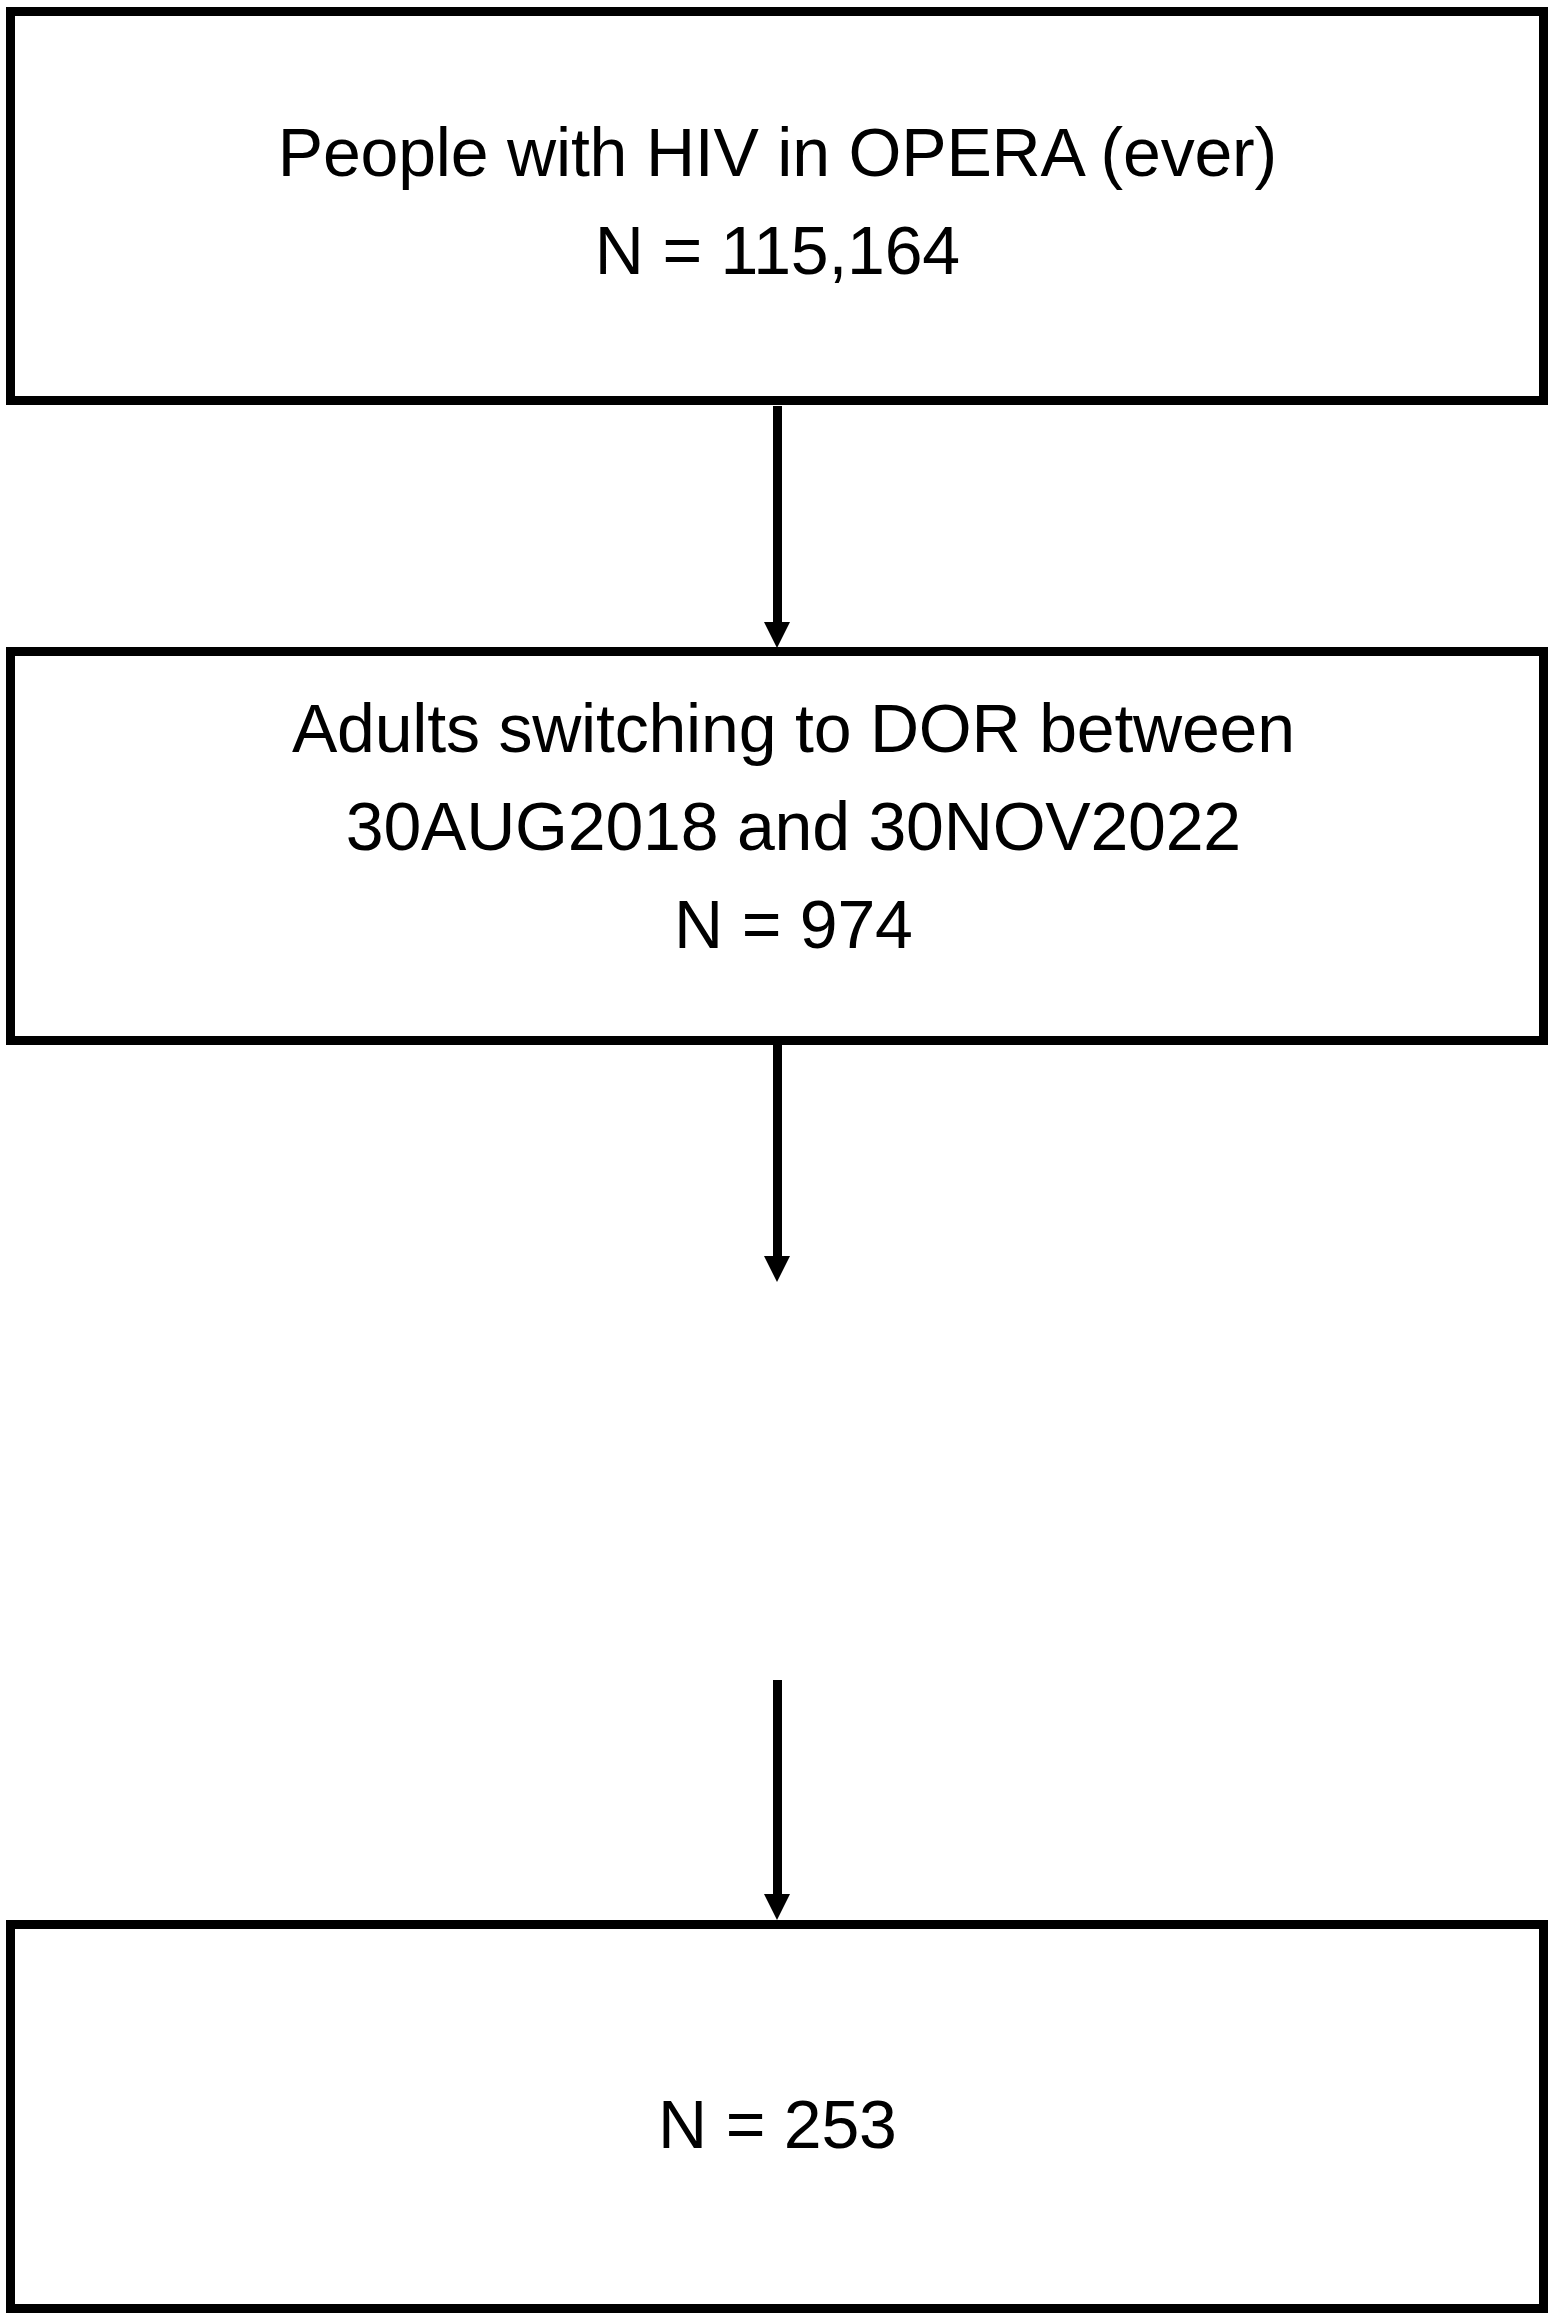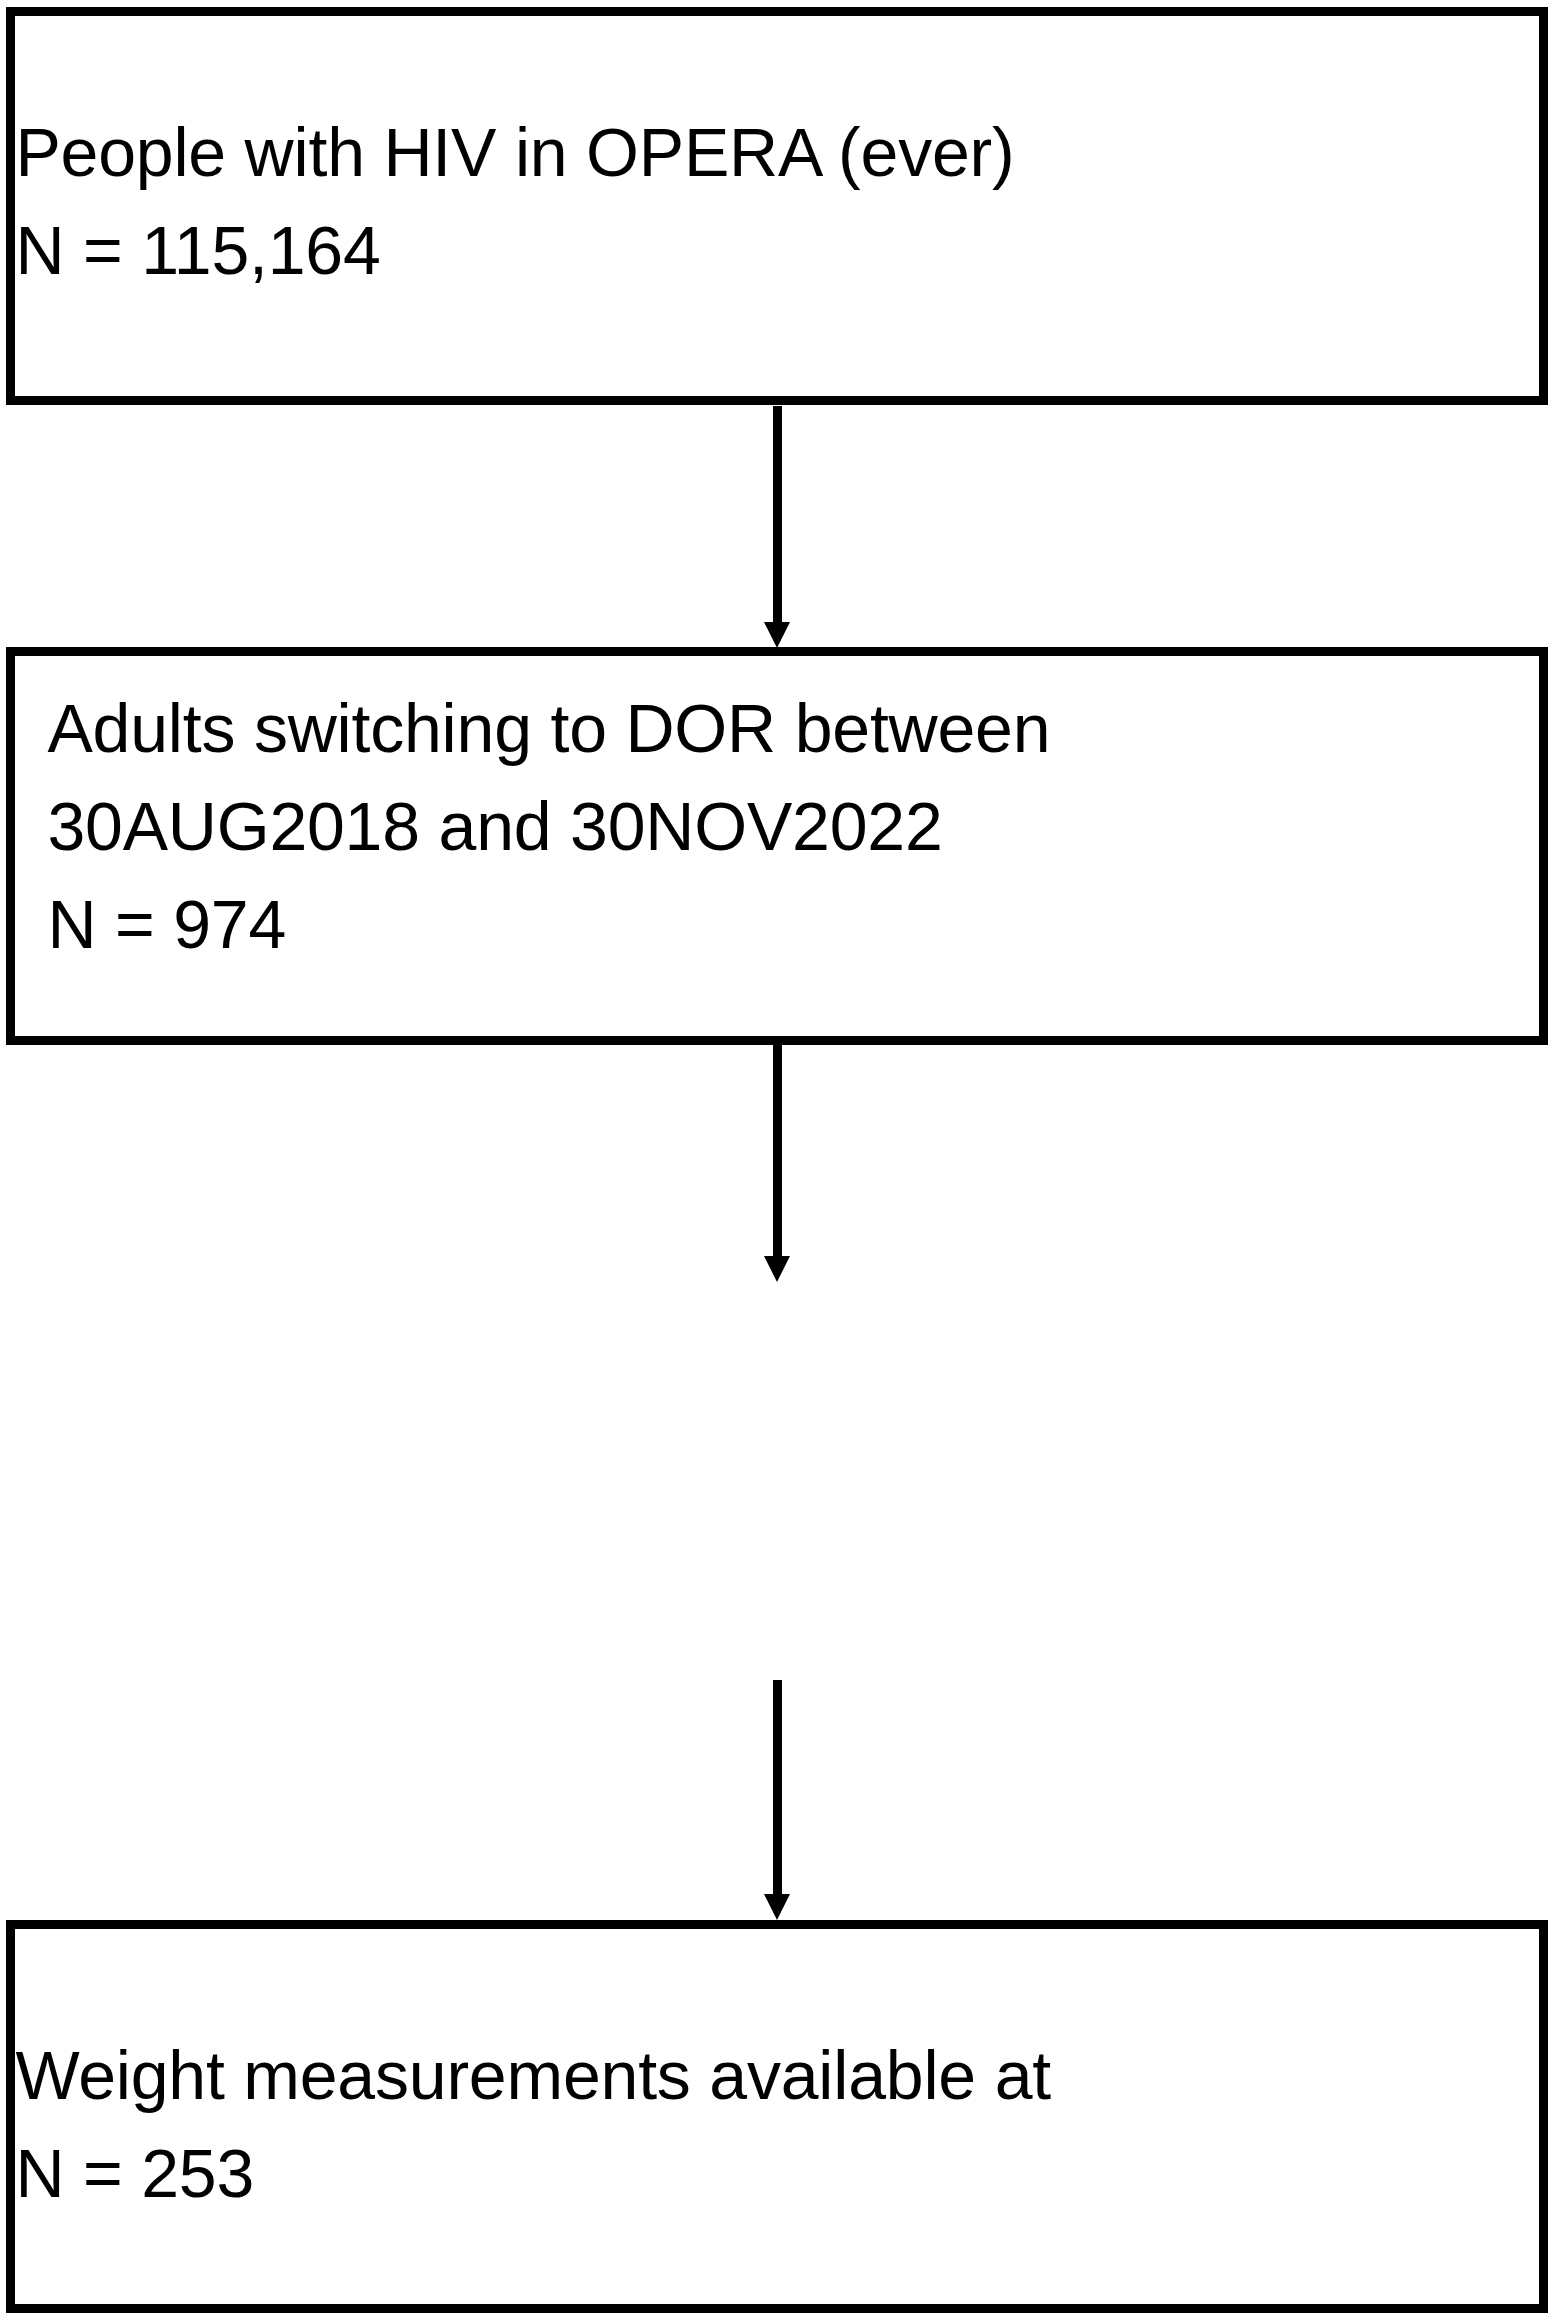--- a/index.html
+++ b/index.html
@@ -31,21 +31,21 @@
     justify-content: center;
     color: #000000;
   }
   .box-1 { top: 7.3px;    height: 398px; }
   .box-2 { top: 647px;  height: 398px; padding-left: 32px; }
   .box-3 { top: 1282px; height: 399px; }
   .box-4 { top: 1920px; height: 393px; }
 
   .box-lines {
     width: 100%;
-    text-align: left;
+    text-align: center;
     line-height: 98px;
     font-size: 68px;
     font-weight: 400;
     letter-spacing: -0.2px;
   }
   .box-line {
     display: block;
     white-space: nowrap;
   }
 
@@ -117,19 +117,18 @@
   </div>
 
 
   <div class="connector conn-3">
     <div class="stem"></div>
     <div class="head"></div>
   </div>
 
   <div class="flow-box box-4">
     <div class="box-lines">
-      <span class="box-line">Weight measurements available at</span>
       <span class="box-line">N = 253</span>
     </div>
   </div>
 
 </div>
 
 
 </body></html>

